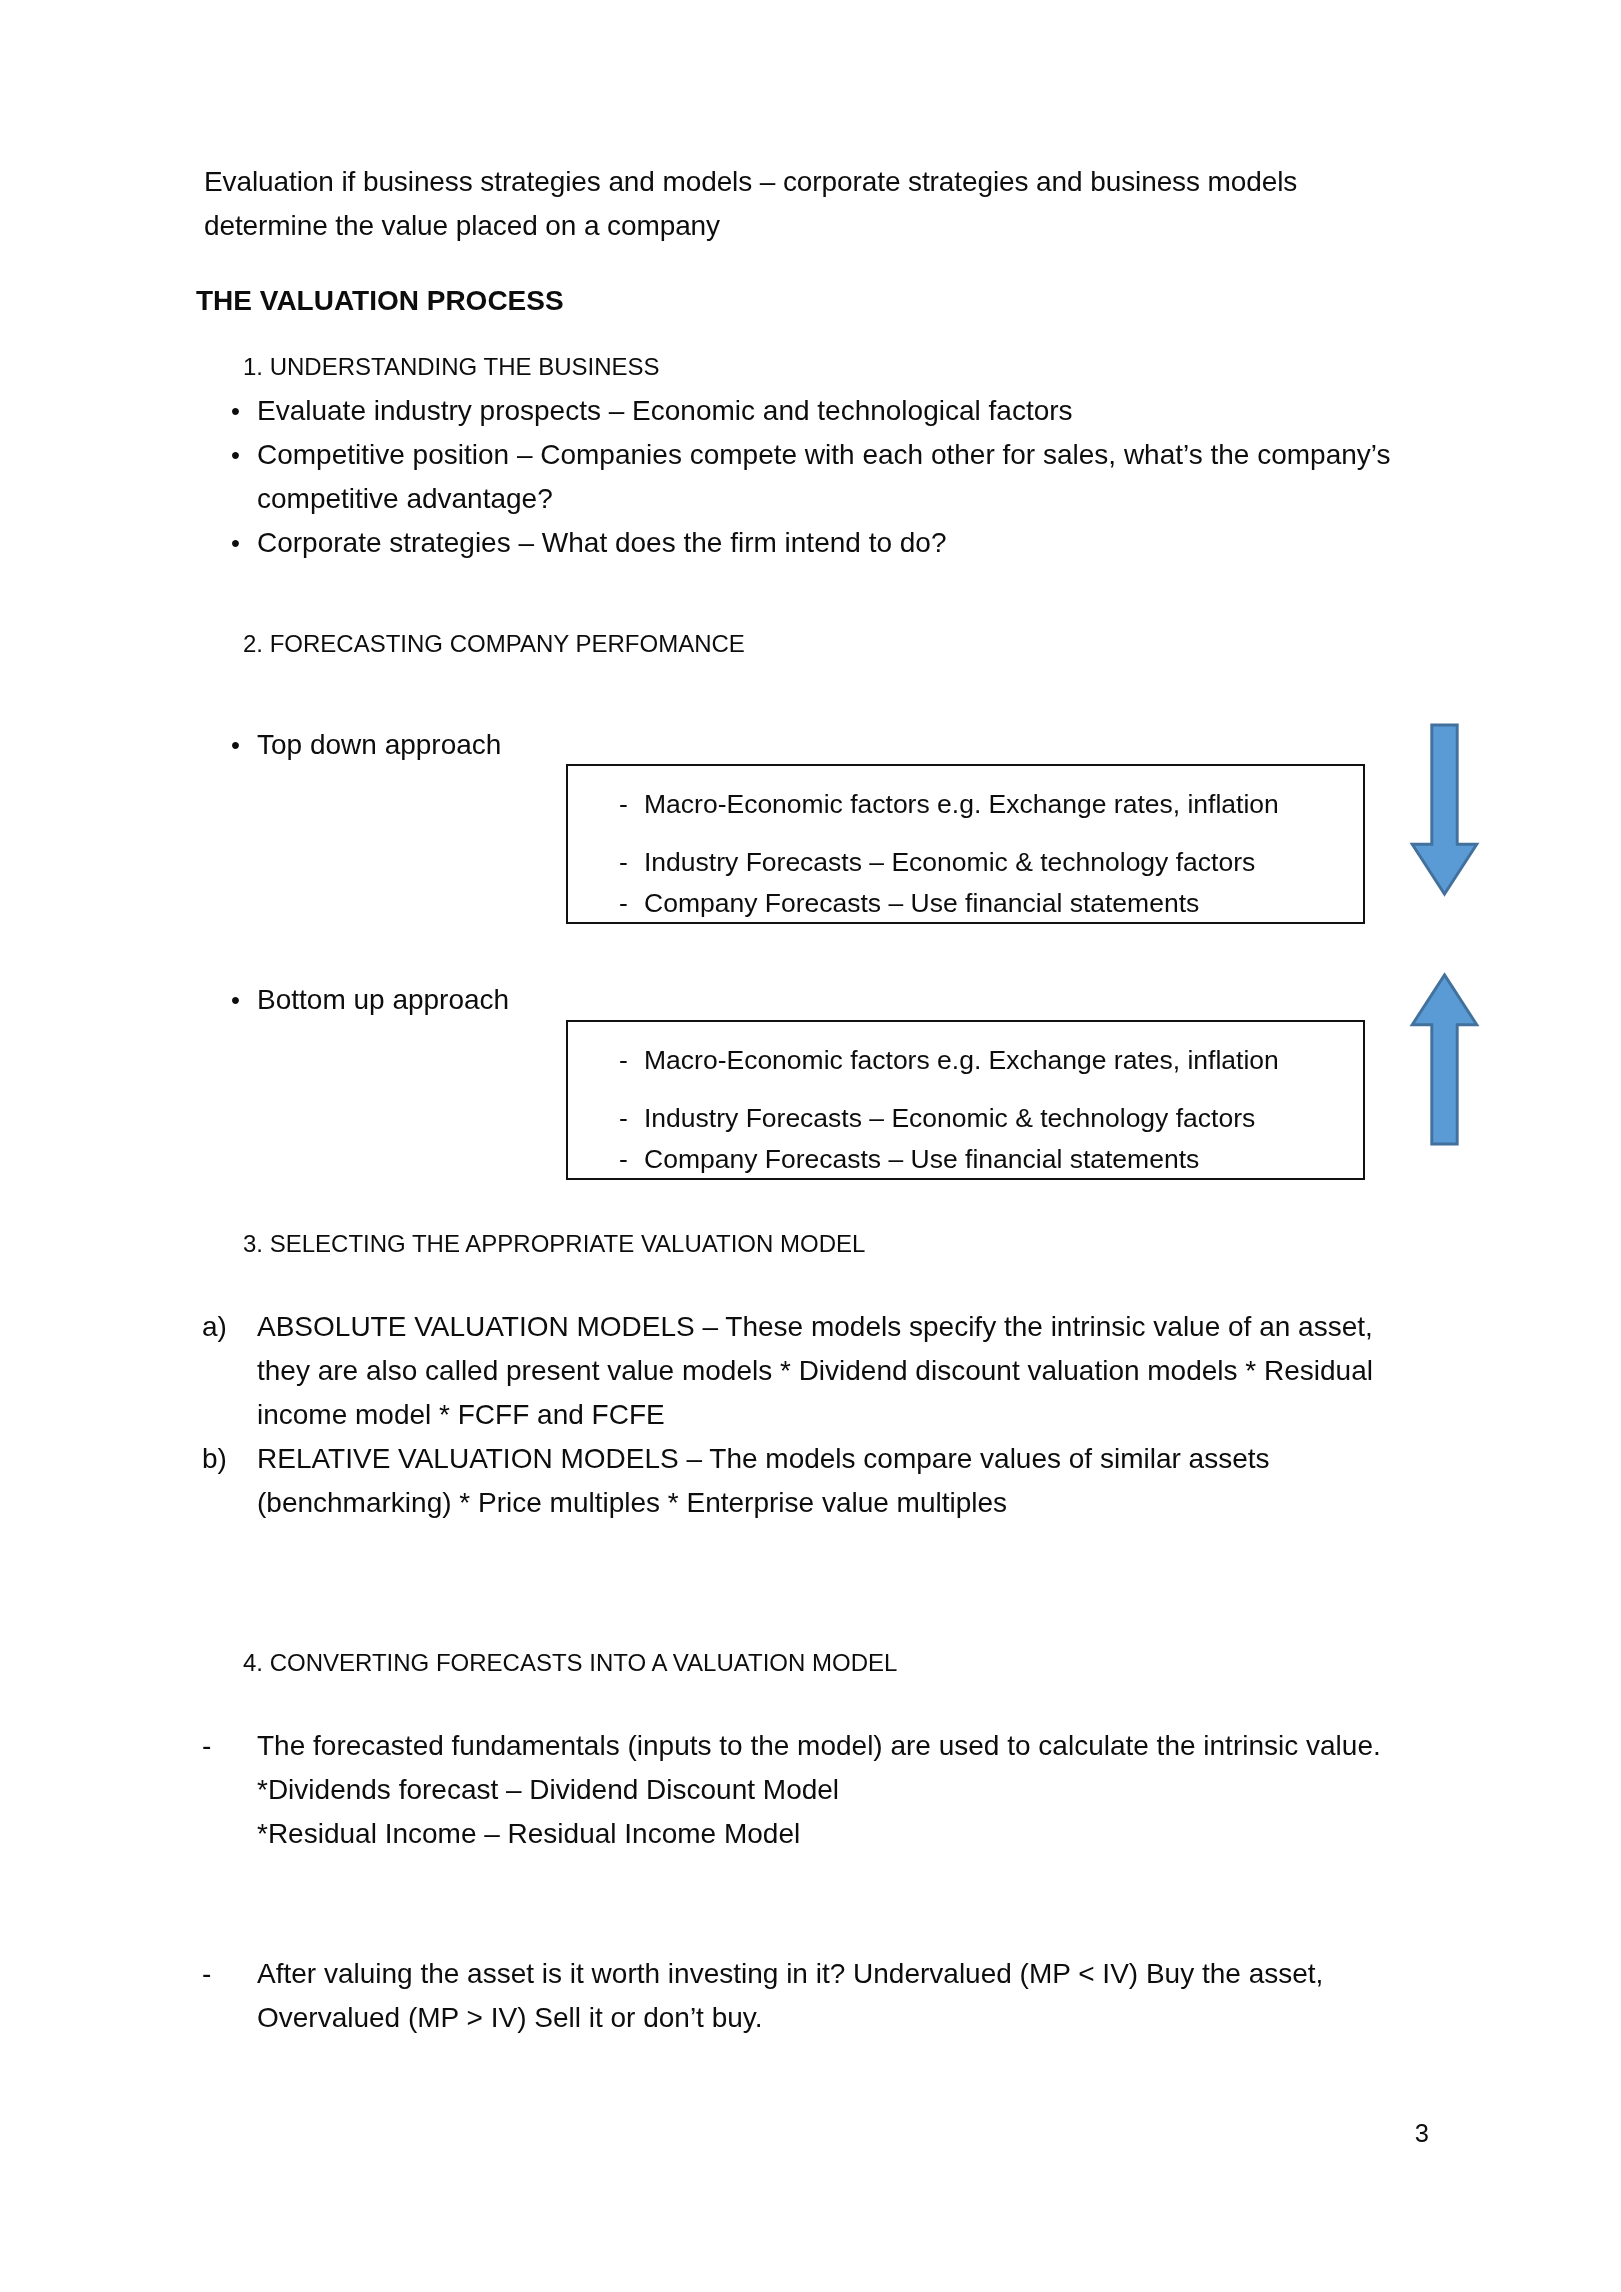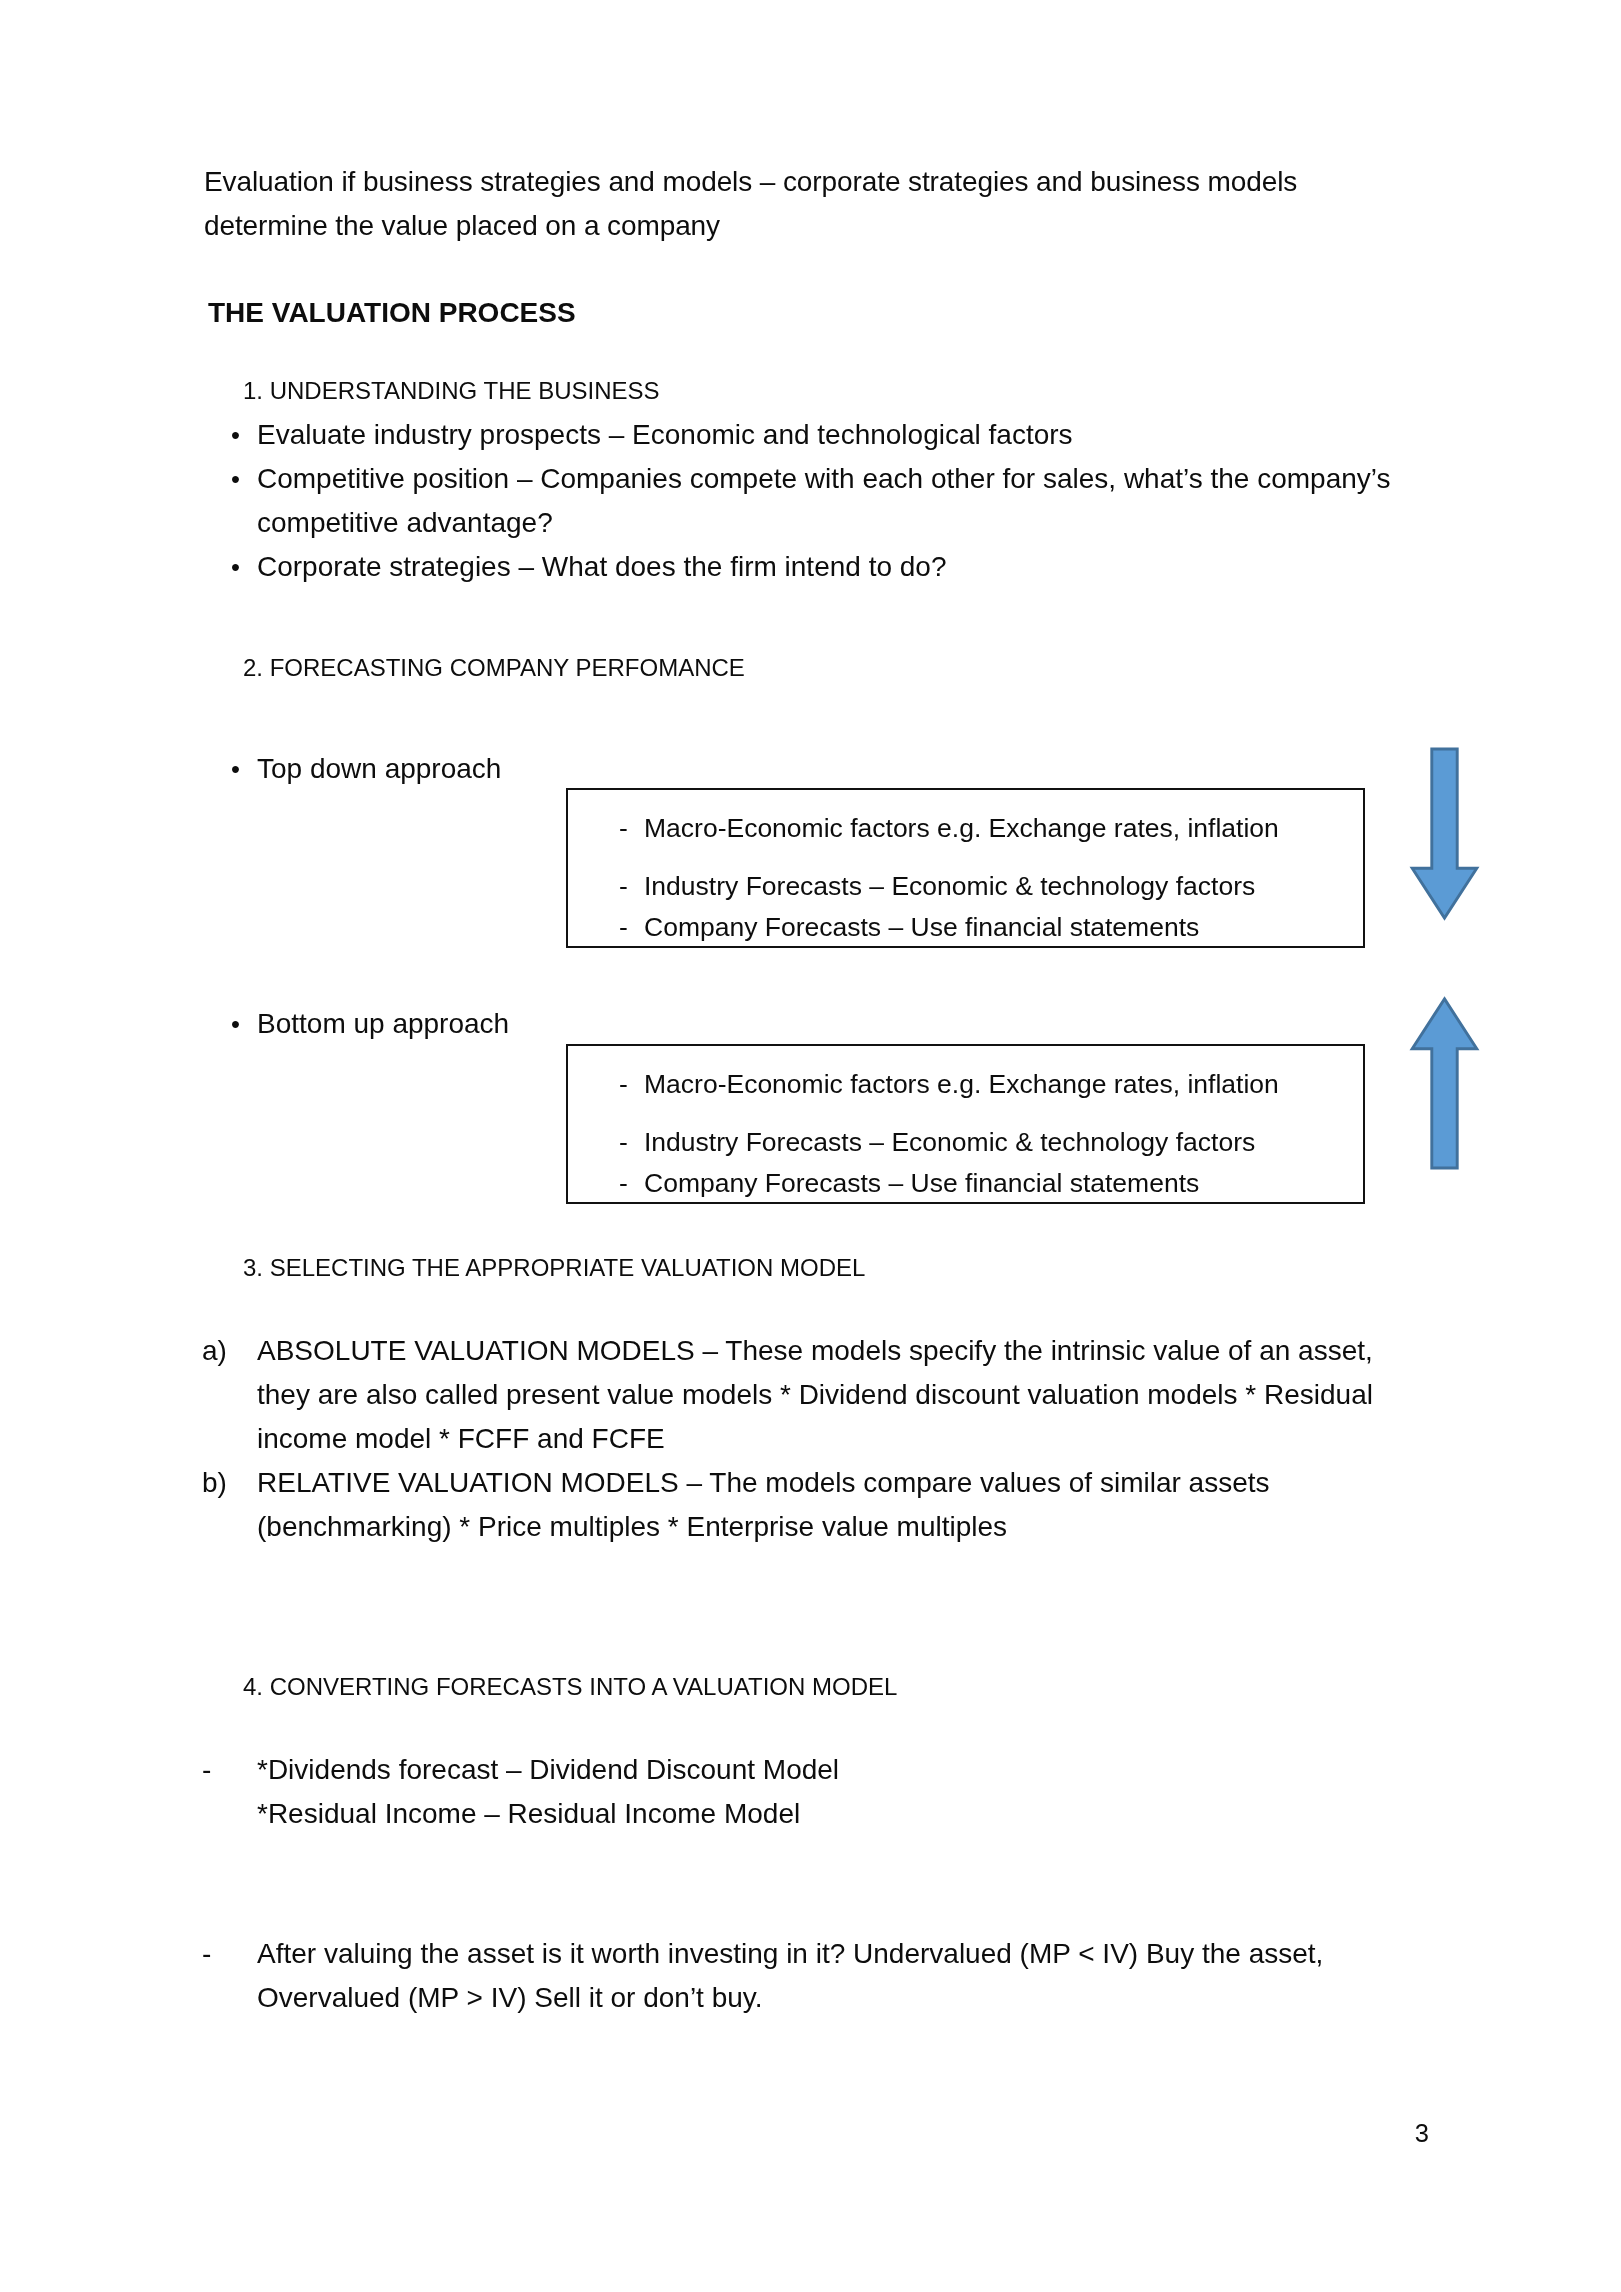--- a/index.html
+++ b/index.html
@@ -38,21 +38,21 @@
   }
   .spacer-sm { height: 22.5px; }
   .spacer-md { height: 39px; }
   .spacer-lg { height: 57px; }
   .spacer-xxl { height: 116px; }
 
   .heading-bold {
     font-size: 28px;
     line-height: 44px;
     font-weight: bold;
-    margin: 12px;
+    margin: 0;
     color: #0d0d0d;
   }
 
   .num-item {
     font-size: 24px;
     line-height: 44px;
     margin: 0;
     padding-left: 47px;
     color: #0d0d0d;
   }
@@ -266,20 +266,21 @@
 
     <div class="spacer-xxl"></div>
 
     <p class="num-item">4. CONVERTING FORECASTS INTO A VALUATION MODEL</p>
 
     <div class="spacer-md"></div>
 
     <div class="dash-row">
       <span class="dash-mark">-</span>
       <span class="dash-text">
+        <span>The forecasted fundamentals (inputs to the model) are used to calculate the intrinsic value.</span>
         <span class="sub">*Dividends forecast – Dividend Discount Model</span>
         <span class="sub">*Residual Income – Residual Income Model</span>
       </span>
     </div>
 
     <div class="spacer-lg"></div>
 
 
     <div class="spacer-md"></div>
 

